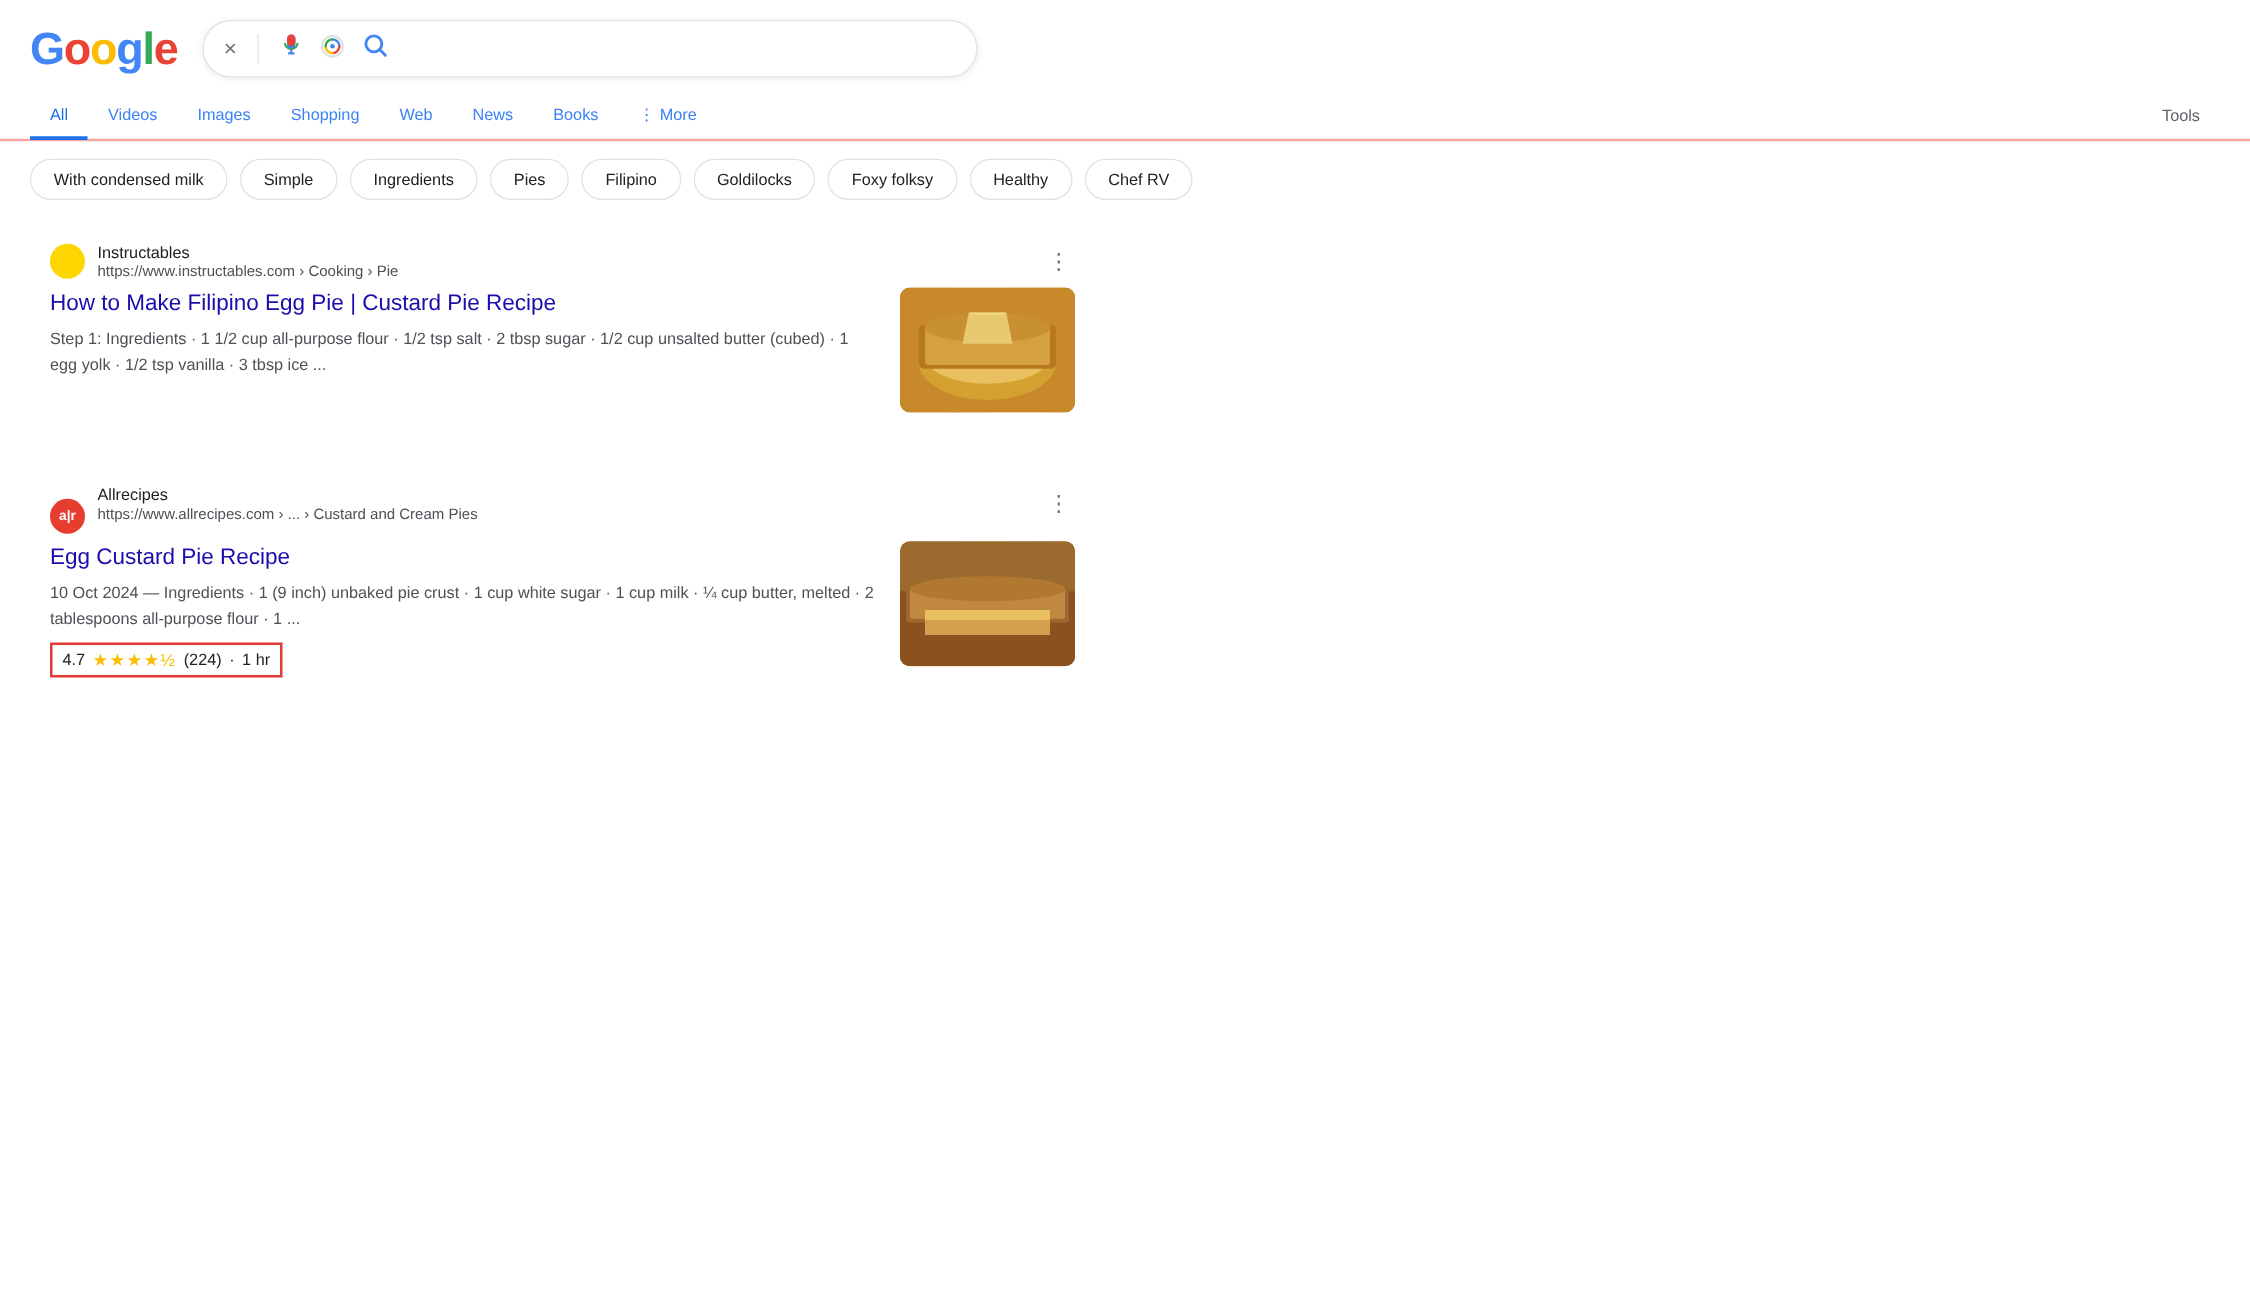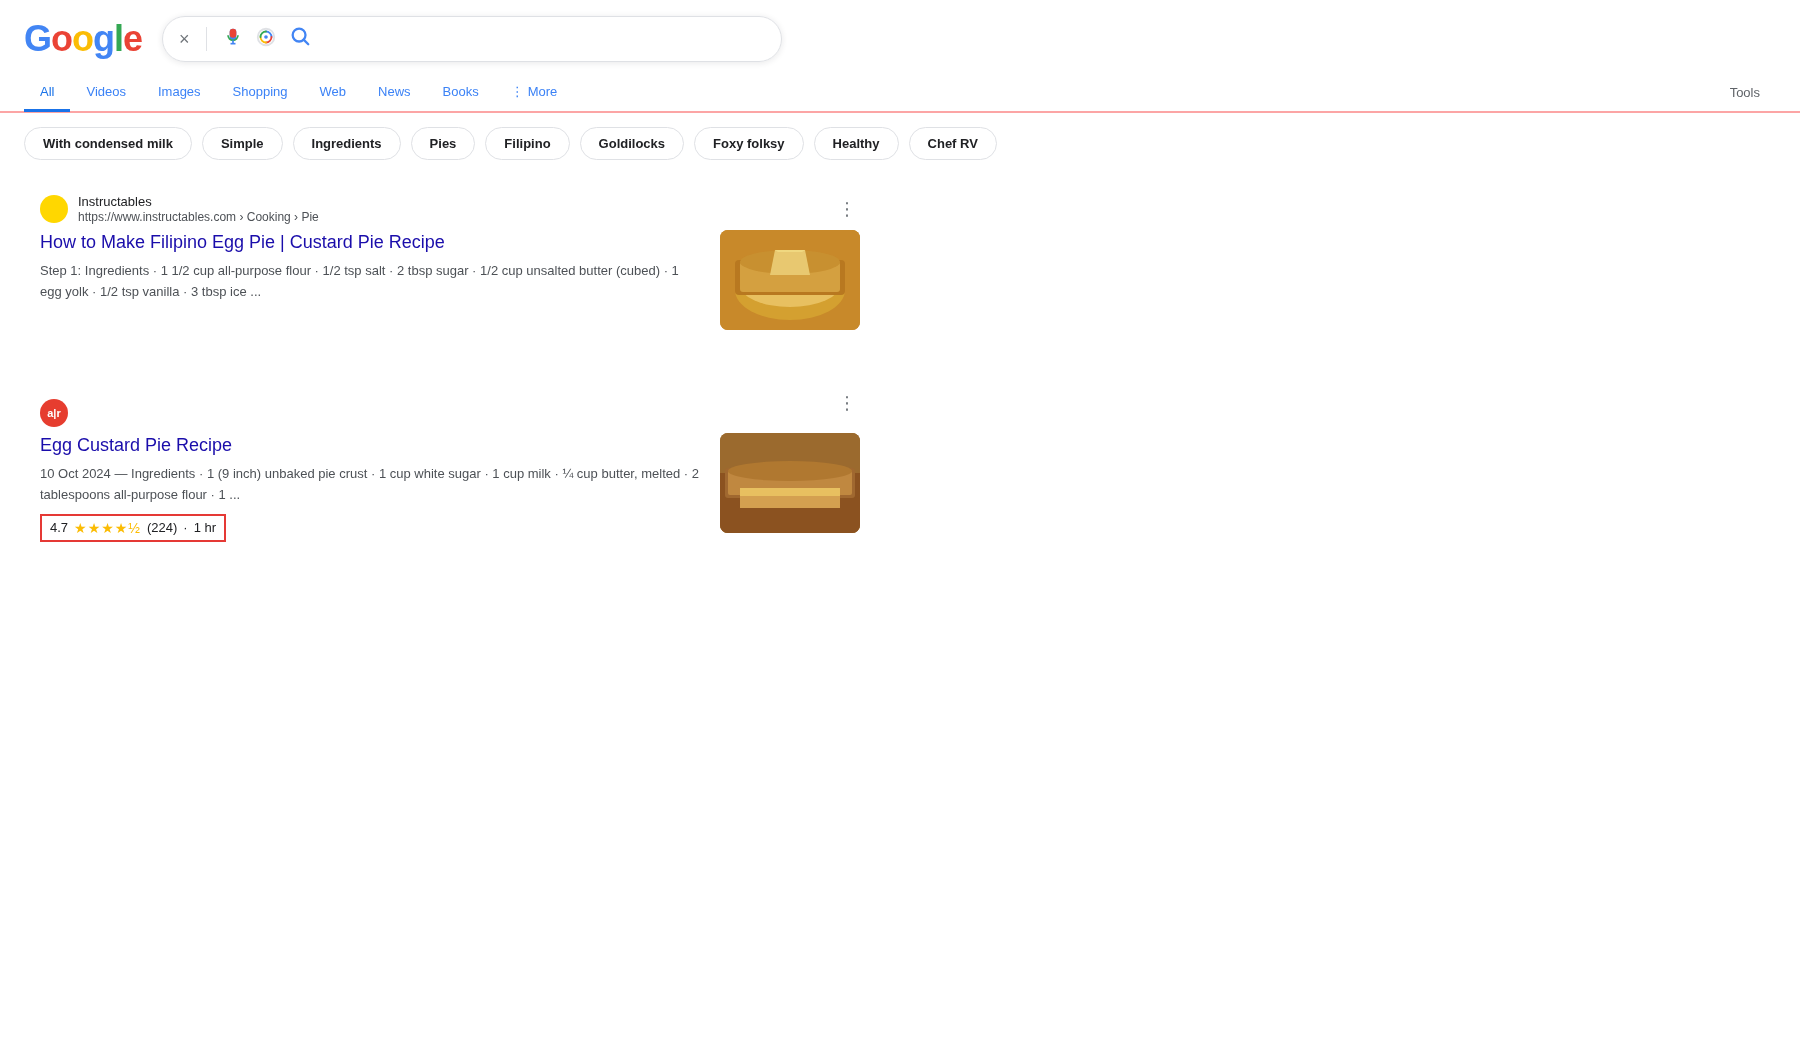--- a/index.html
+++ b/index.html
@@ -118,21 +118,20 @@
       padding: 10px 16px;
     }
 
     
     .filter-chips {
       display: flex;
       align-items: center;
       padding: 14px 24px;
       gap: 10px;
       overflow-x: auto;
-      font-weight: bold;
     }
 
     .chip {
       display: inline-flex;
       align-items: center;
       padding: 8px 18px;
       border: 1px solid #dfe1e5;
       border-radius: 20px;
       font-size: 13px;
       color: #202124;
@@ -427,20 +426,26 @@
     </div>
   </div>
 
   <div class="result-divider"></div>
 
   <div class="result-item">
     <div class="result-header">
       <div class="site-favicon allrecipes-favicon">
         <span style="font-size:11px; font-weight:900;">a|r</span>
       </div>
+      <div class="site-info">
+        <span class="site-name">Allrecipes</span>
+        <div class="site-url-row">
+          <span class="site-url">https://www.allrecipes.com › ... › Custard and Cream Pies</span>
+        </div>
+      </div>
       <span class="more-options-btn">⋮</span>
     </div>
     <div class="result-main">
       <div class="result-text">
         <a class="result-title">Egg Custard Pie Recipe</a>
         <p class="result-snippet">10 Oct 2024 — Ingredients · 1 (9 inch) unbaked pie crust · 1 cup white sugar · 1 cup milk · ¼ cup butter, melted · 2 tablespoons all-purpose flour · 1 ...</p>
         <div class="rating-box">
           <span>4.7</span>
           <span class="stars">★★★★½</span>
           <span>(224)</span>

